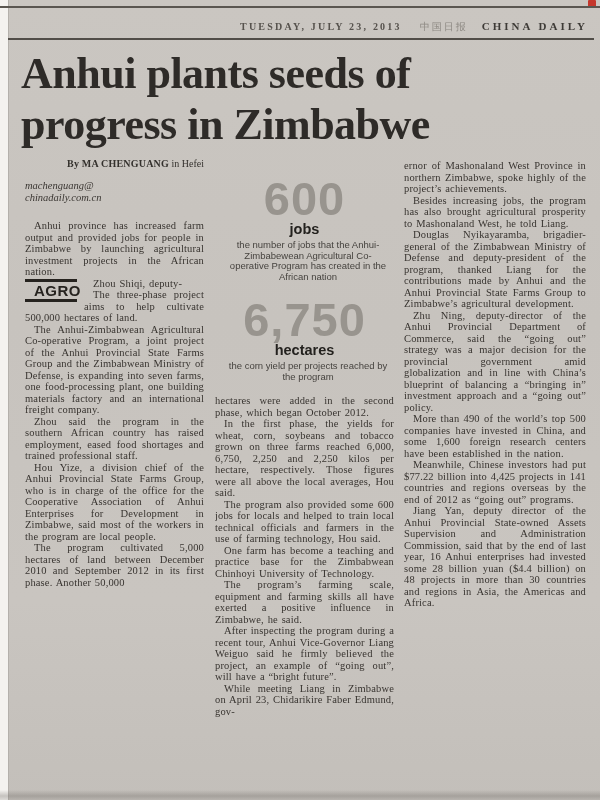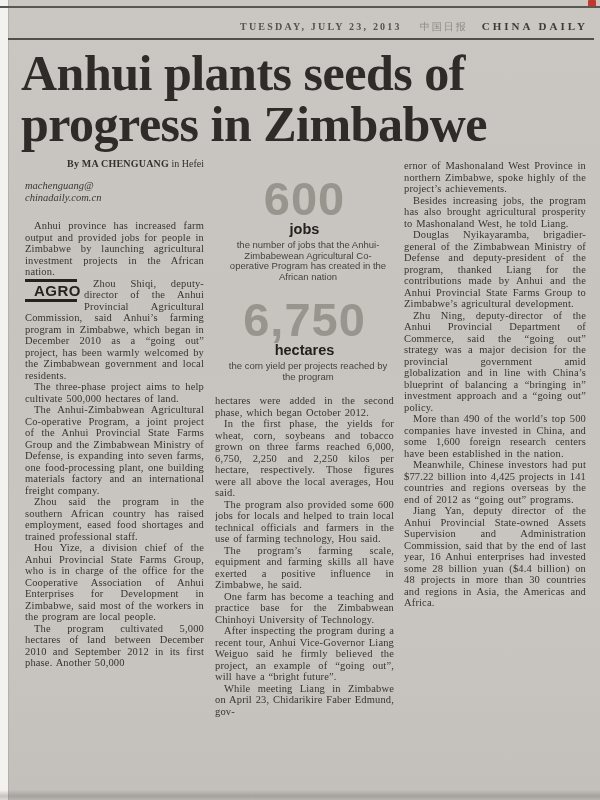--- a/index.html
+++ b/index.html
@@ -15,21 +15,21 @@
 
   
   .rule-top{position:absolute;left:0;top:6px;width:600px;height:2px;background:#5a5650;}
   .rule-bottom{position:absolute;left:8px;top:38px;width:586px;height:2px;background:#514d48;}
   .masthead-row{position:absolute;left:0;top:16px;width:588px;text-align:right;white-space:nowrap;}
   .m-date{font-size:10px;font-weight:700;letter-spacing:2.2px;color:#56524d;margin-right:18px;}
   .m-cn{font-size:10px;color:#8d8983;letter-spacing:2px;margin-right:14px;font-family:"DejaVu Sans",sans-serif;}
   .m-paper{font-size:11px;font-weight:700;letter-spacing:3px;color:#3e3b37;}
 
   
-  .headline{position:absolute;left:21px;top:48px;width:570px;font-weight:700;font-size:50px;line-height:51px;color:#2e2b28;letter-spacing:-.5px;}
+  .headline{position:absolute;left:21px;top:48px;width:570px;font-weight:700;font-size:44px;line-height:51px;color:#2e2b28;letter-spacing:-.5px;}
 
   
   .col{position:absolute;overflow:hidden;color:#383430;}
   .col1{left:25px;top:158px;width:179px;height:636px;}
   .col2{left:215px;top:176px;width:179px;height:634px;}
   .col3{left:404px;top:160px;width:182px;height:634px;}
 
   .byline{font-size:10px;line-height:12px;margin-bottom:10px;color:#34312d;text-align:right;}
   .byline b{letter-spacing:.2px;}
   .email{font-size:10.5px;line-height:11.5px;font-style:italic;color:#3a3632;margin-bottom:17px;}
@@ -68,21 +68,21 @@
     <div>progress in Zimbabwe</div>
   </div>
 
   <div class="col col1">
     <div class="byline"><b>By MA CHENGUANG</b><span> in Hefei</span></div>
     <div class="email">
       <div>machenguang@</div>
       <div>chinadaily.com.cn</div>
     </div>
     <p>Anhui province has increased farm output and provided jobs for people in Zimbabwe by launching agricultural investment projects in the African nation.</p>
-    <p><span>Zhou Shiqi, deputy-</span><span class="agro">AGRO</span><span>director of the Anhui Provincial Agricultural Commission, said Anhui’s farming program in Zimbabwe, which began in December 2010 as a “going out” project, has been warmly welcomed by the Zimbabwean government and local residents.</span></p>
+    <p><span>Zhou Shiqi, deputy-</span><span class="agro">AGRO</span></p>
     <p>The three-phase project aims to help cultivate 500,000 hectares of land.</p>
     <p>The Anhui-Zimbabwean Agricultural Co-operative Program, a joint project of the Anhui Provincial State Farms Group and the Zimbabwean Ministry of Defense, is expanding into seven farms, one food-processing plant, one building materials factory and an international freight company.</p>
     <p>Zhou said the program in the southern African country has raised employment, eased food shortages and trained professional staff.</p>
     <p>Hou Yize, a division chief of the Anhui Provincial State Farms Group, who is in charge of the office for the Cooperative Association of Anhui Enterprises for Development in Zimbabwe, said most of the workers in the program are local people.</p>
     <p>The program cultivated 5,000 hectares of land between December 2010 and September 2012 in its first phase. Another 50,000</p>
   </div>
 
   <div class="col col2">
     <div class="stat stat1">
       <div class="stat-value">600</div>
@@ -90,22 +90,22 @@
       <div class="stat-desc">the number of jobs that the Anhui-Zimbabewean Agricultural Co-operative Program has created in the African nation</div>
     </div>
     <div class="stat stat2">
       <div class="stat-value">6,750</div>
       <div class="stat-unit">hectares</div>
       <div class="stat-desc">the corn yield per projects reached by the program</div>
     </div>
     <p class="noindent">hectares were added in the second phase, which began October 2012.</p>
     <p>In the first phase, the yields for wheat, corn, soybeans and tobacco grown on three farms reached 6,000, 6,750, 2,250 and 2,250 kilos per hectare, respectively. Those figures were all above the local averages, Hou said.</p>
     <p>The program also provided some 600 jobs for locals and helped to train local technical officials and farmers in the use of farming technology, Hou said.</p>
+    <p>One farm has become a teaching and practice base for the Zimbabwean Chinhoyi University of Technology.</p>
     <p>The program’s farming scale, equipment and farming skills all have exerted a positive influence in Zimbabwe, he said.</p>
-    <p>One farm has become a teaching and practice base for the Zimbabwean Chinhoyi University of Technology.</p>
     <p>After inspecting the program during a recent tour, Anhui Vice-Governor Liang Weiguo said he firmly believed the project, an example of “going out”, will have a “bright future”.</p>
     <p>While meeting Liang in Zimbabwe on April 23, Chidarikire Faber Edmund, gov-</p>
   </div>
 
   <div class="col col3">
     <p class="noindent">ernor of Mashonaland West Province in northern Zimbabwe, spoke highly of the project’s achievements.</p>
     <p>Besides increasing jobs, the program has also brought agricultural prosperity to Mashonaland West, he told Liang.</p>
     <p>Douglas Nyikayaramba, brigadier-general of the Zimbabwean Ministry of Defense and deputy-president of the program, thanked Liang for the contributions made by Anhui and the Anhui Provincial State Farms Group to Zimbabwe’s agricultural development.</p>
     <p>Zhu Ning, deputy-director of the Anhui Provincial Department of Commerce, said the “going out” strategy was a major decision for the provincial government amid globalization and in line with China’s blueprint of balancing a “bringing in” investment approach and a “going out” policy.</p>
     <p>More than 490 of the world’s top 500 companies have invested in China, and some 1,600 foreign research centers have been established in the nation.</p>

